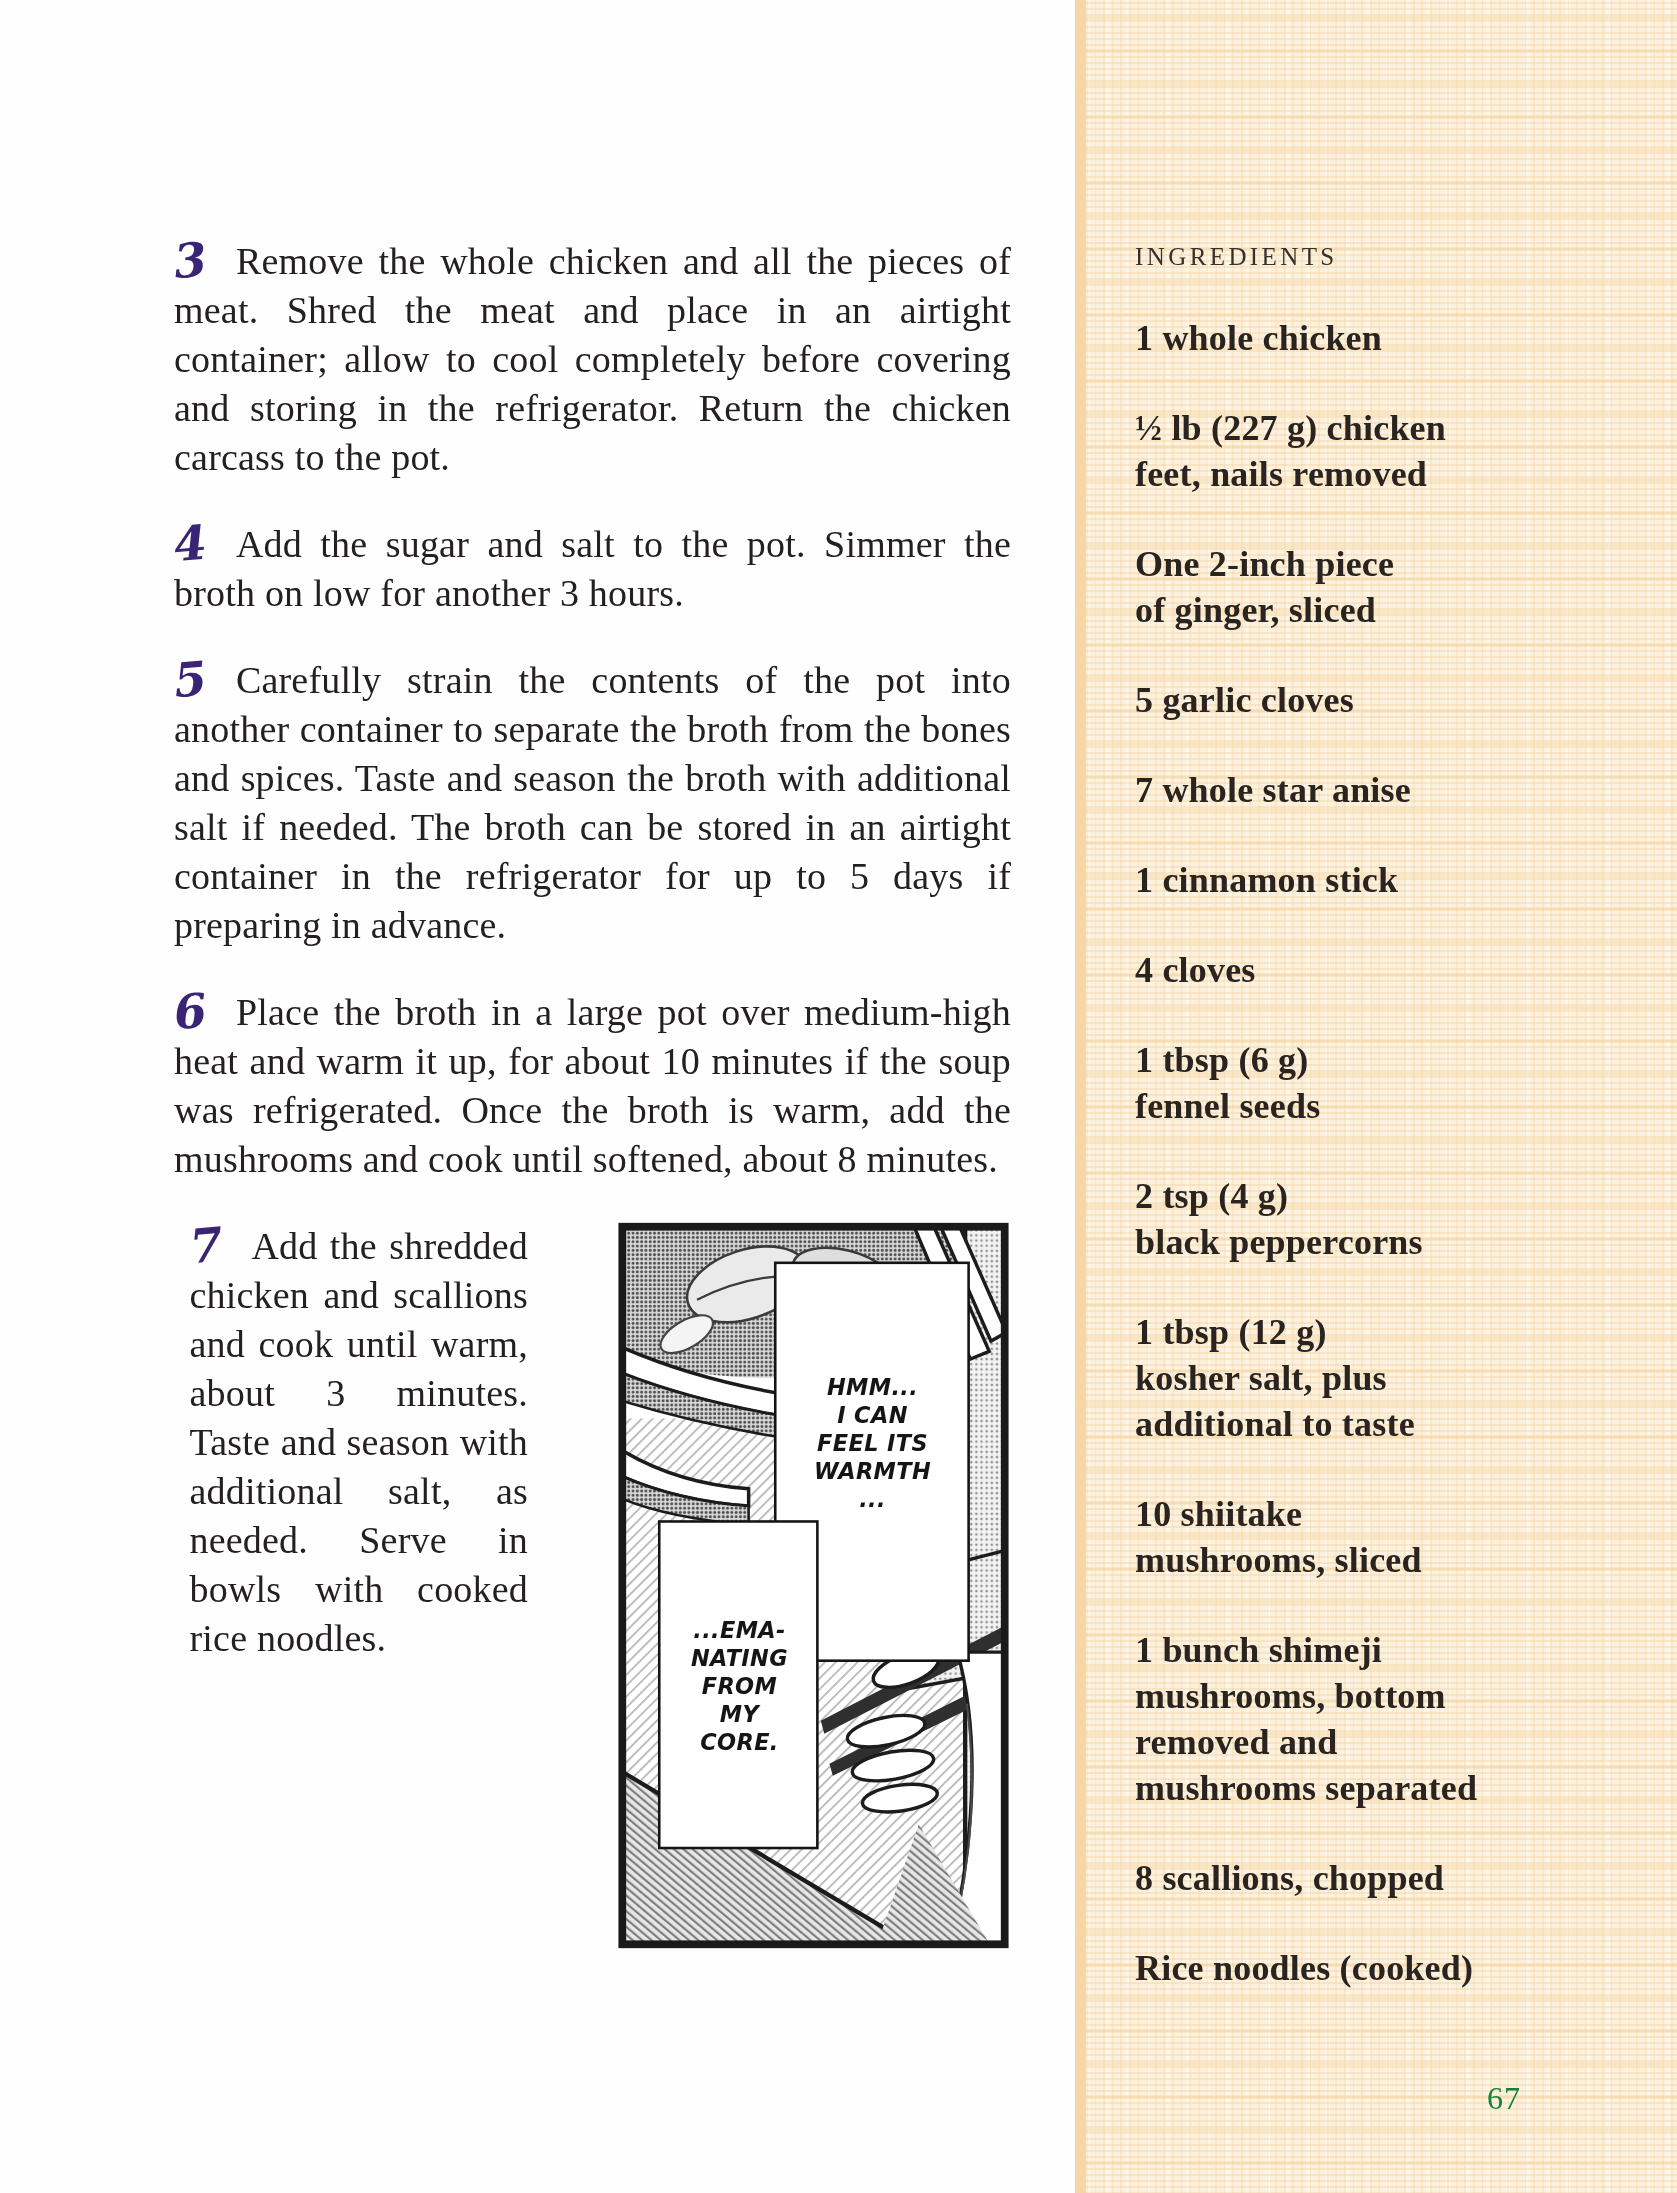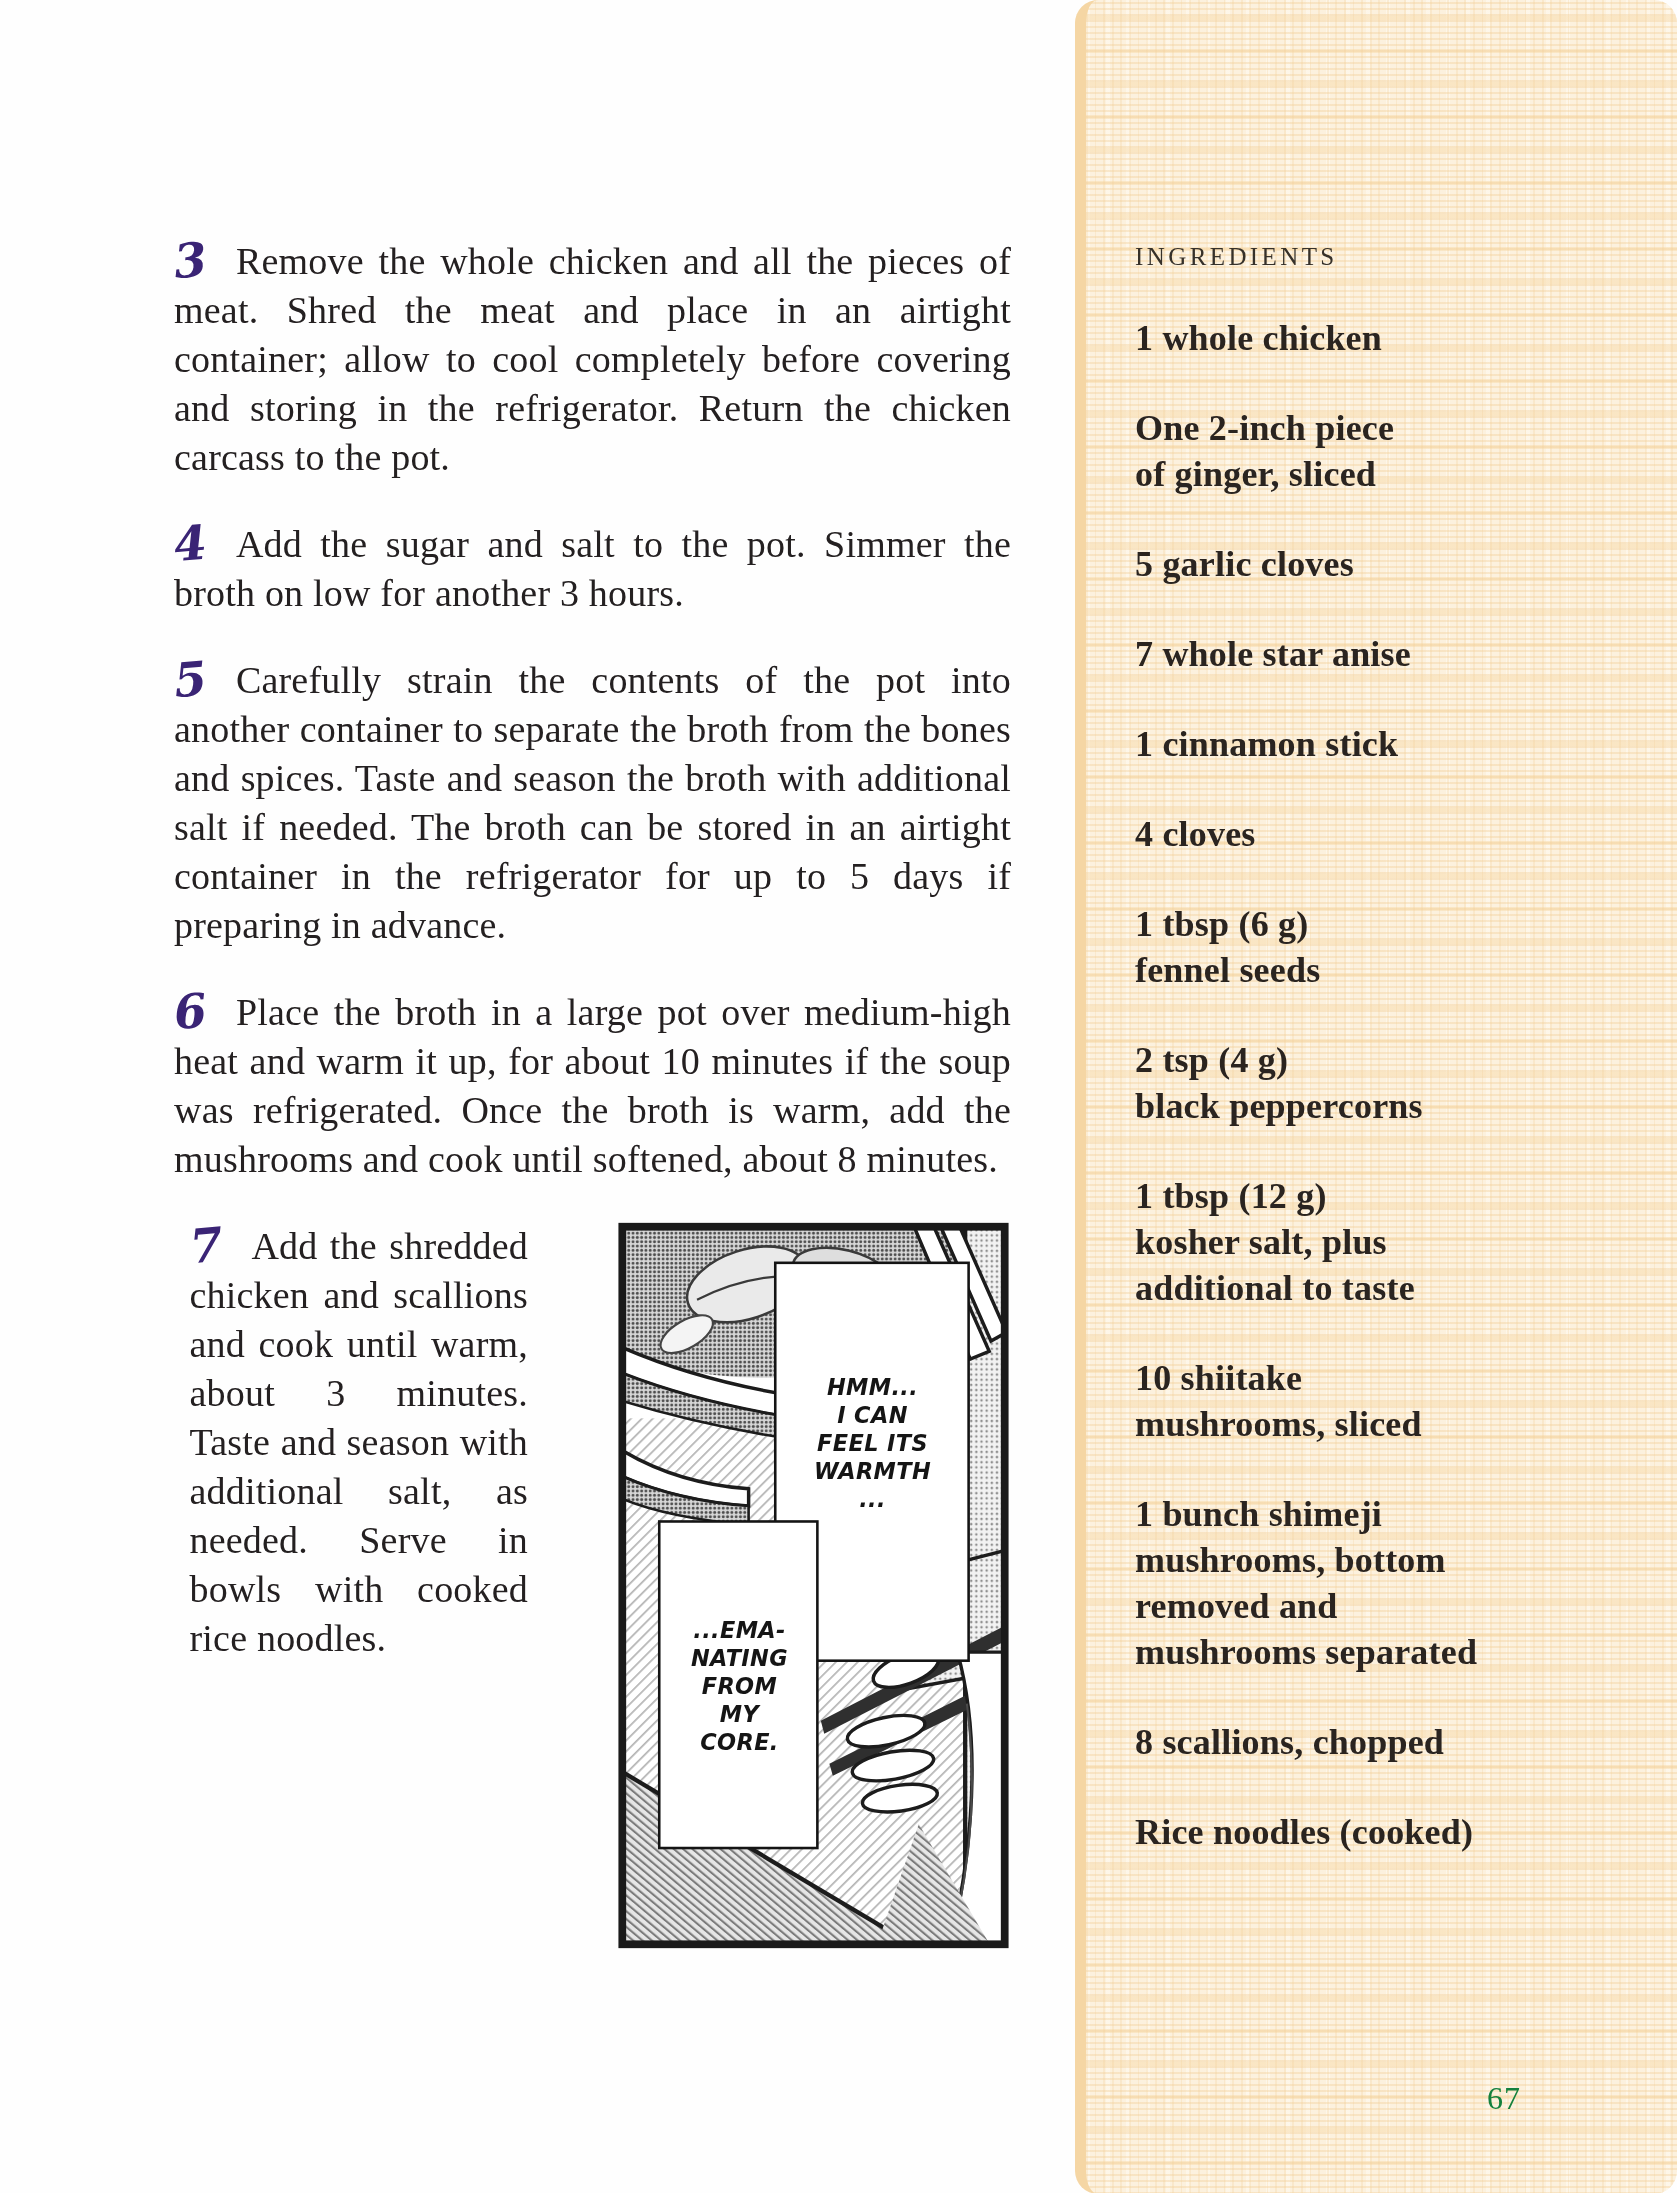--- a/index.html
+++ b/index.html
@@ -40,21 +40,20 @@
   .sidebar {
     position:absolute; left:1075px; top:0; width:602px; height:2194px;
     border-left:11.2px solid #f5d6a4;
     background-color:#fcf1de;
     background-image:
       repeating-linear-gradient(0deg,  rgba(242,206,150,0.38) 0 1.7px, rgba(0,0,0,0) 1.7px 6px),
       repeating-linear-gradient(90deg, rgba(242,206,150,0.26) 0 1.7px, rgba(0,0,0,0) 1.7px 8.6px),
       repeating-linear-gradient(0deg,  rgba(0,0,0,0) 0 29px, rgba(248,221,175,0.55) 29px 33px),
       repeating-linear-gradient(90deg, rgba(255,252,245,0.5) 0 4.3px, rgba(0,0,0,0) 4.3px 20px);
     padding:243px 69px 0 49px;
-    border-radius:23px;
   }
   .ing-header {
     font-family:"Liberation Serif", serif; font-weight:normal;
     font-size:25px; letter-spacing:3.4px; color:#36312a; margin:0 0 31px 0;
   }
   .ing-list { list-style:none; }
   .ing-list li {
     font-size:36px; line-height:46px; font-weight:bold; color:#2a2420;
     white-space:pre-line; margin-bottom:23px; letter-spacing:0.2px;margin-top:44px;
   }
@@ -175,20 +174,22 @@
 CORE.</div>
       </div>
     </div>
 
   </main>
 
   <aside class="sidebar">
     <h2 class="ing-header">INGREDIENTS</h2>
     <ul class="ing-list">
       <li>1 whole chicken</li>
+      <li>½ lb (227 g) chicken
+feet, nails removed</li>
       <li>One 2-inch piece
 of ginger, sliced</li>
       <li>5 garlic cloves</li>
       <li>7 whole star anise</li>
       <li>1 cinnamon stick</li>
       <li>4 cloves</li>
       <li>1 tbsp (6 g)
 fennel seeds</li>
       <li>2 tsp (4 g)
 black peppercorns</li>

